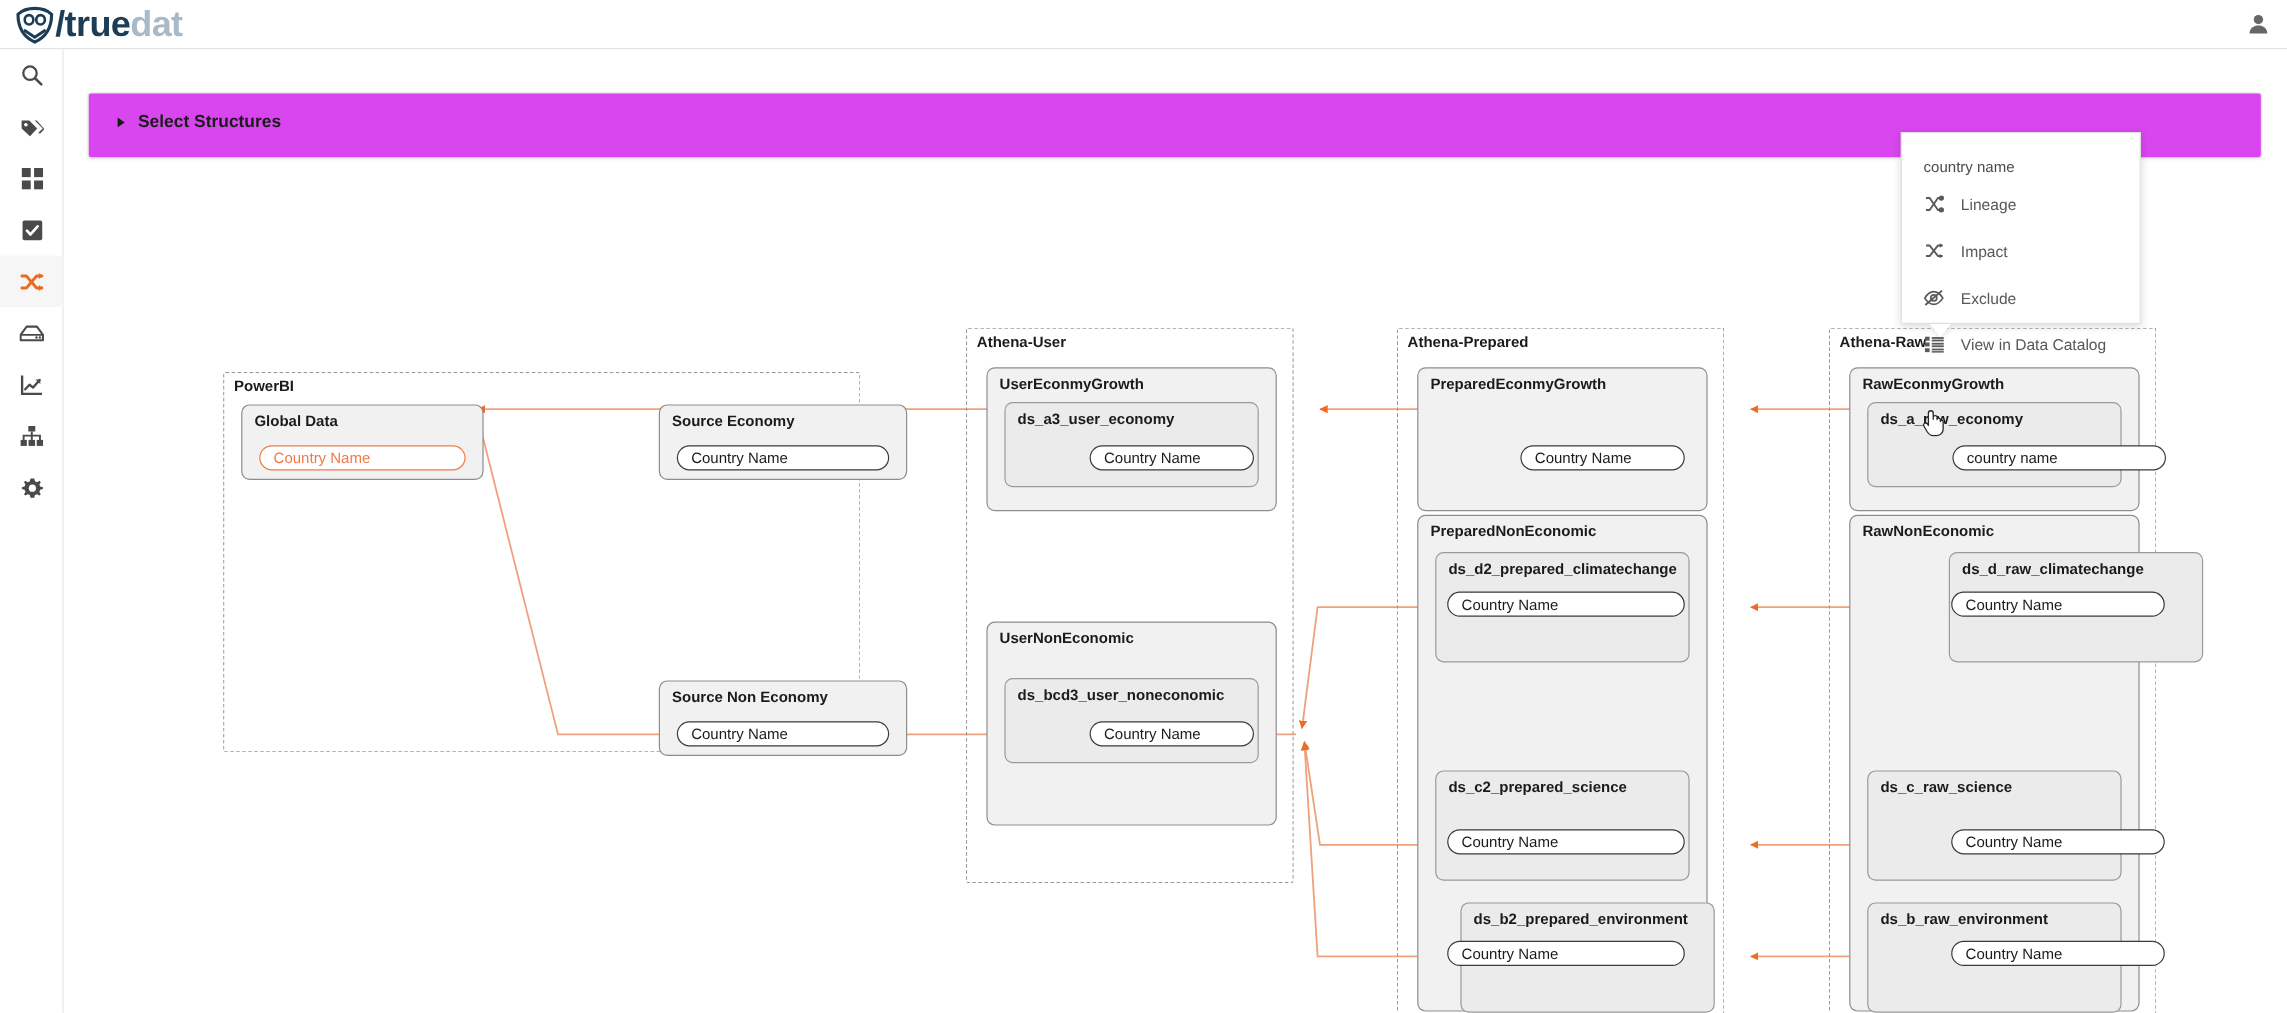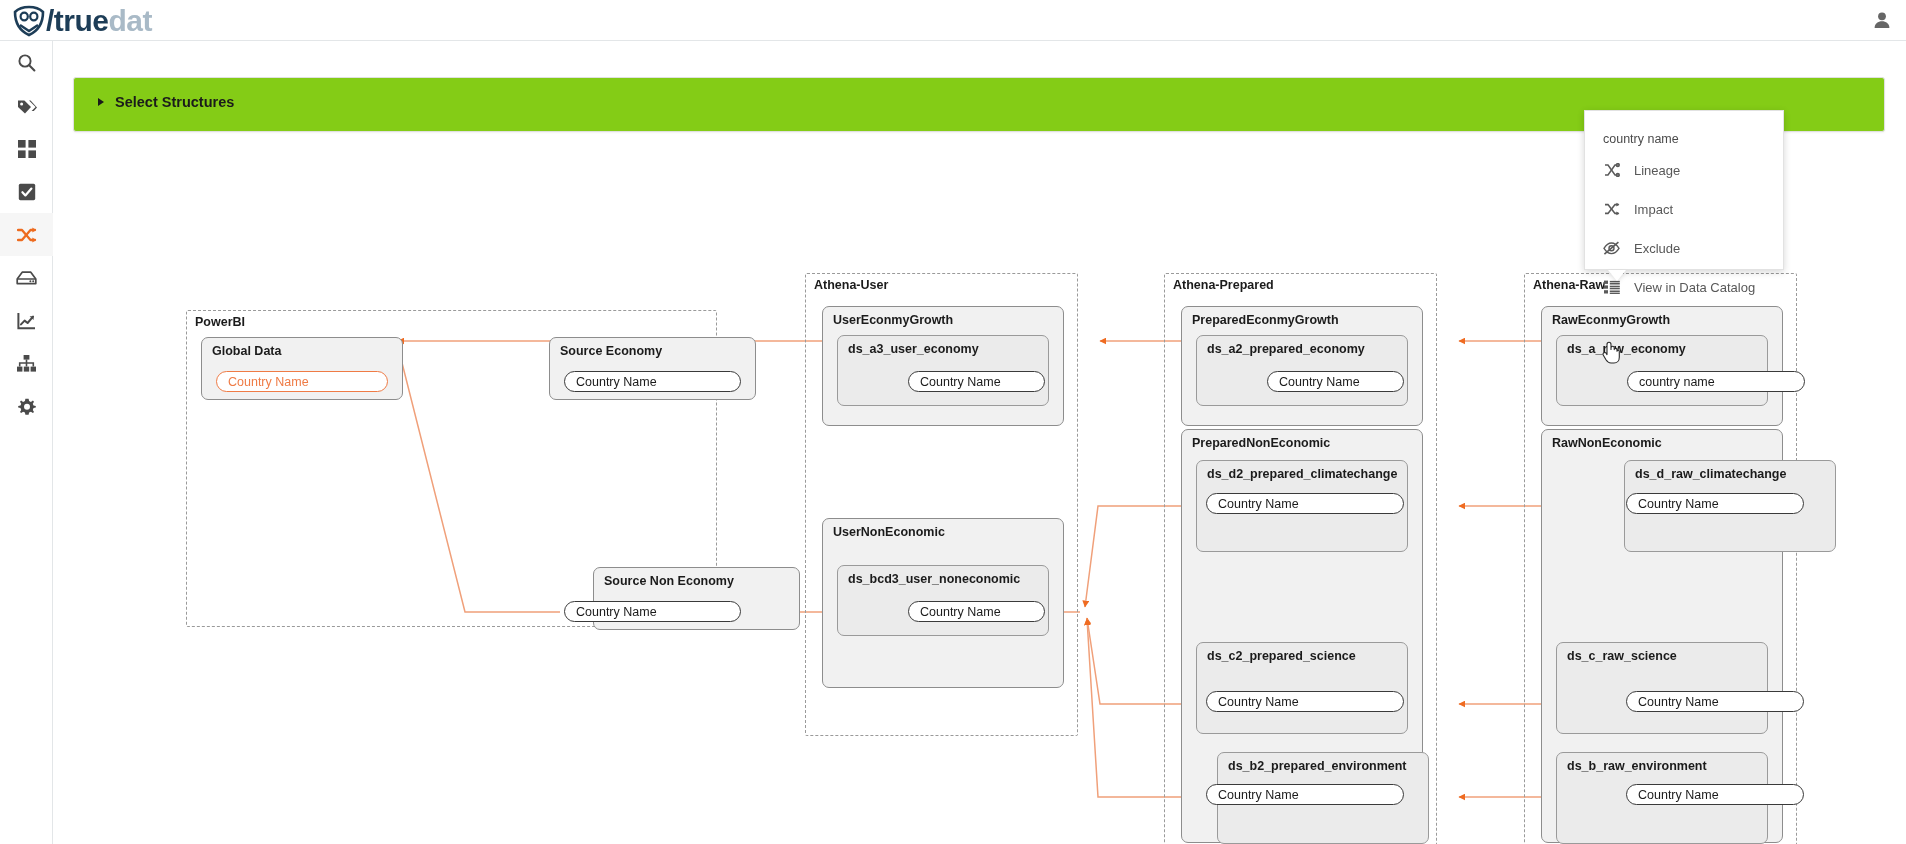--- a/index.html
+++ b/index.html
@@ -58,21 +58,21 @@
   
   #content {
     position: absolute; left: 53px; top: 41px;
     width: 1853px; height: 803px;
     background: #ffffff;
   }
 
   #select-structures-panel {
     position: absolute; left: 20px; top: 36px;
     width: 1812px; height: 55px;
-    background: #84cc16;
+    background: #d946ef;
     border: 1px solid #e0e0e0;
     border-radius: 3px;
     box-shadow: 0 1px 2px rgba(0,0,0,0.05);
   }
   #select-structures-row {
     position: absolute; left: 24px; top: 16px;
     display: flex; align-items: center; gap: 11px;
     cursor: pointer;
   }
   #select-structures-row .caret {
@@ -375,21 +375,21 @@
     <div class="node" style="left:148px; top:296px; width:202px; height:63px;">
       <span class="node-title">Global Data</span>
     </div>
     <div class="field highlight" style="left:163px; top:330px; width:172px;">Country Name</div>
 
     <div class="node" style="left:496px; top:296px; width:207px; height:63px;">
       <span class="node-title">Source Economy</span>
     </div>
     <div class="field" style="left:511px; top:330px; width:177px;">Country Name</div>
 
-    <div class="node" style="left:496px; top:526px; width:207px; height:63px;margin-left:44px;">
+    <div class="node" style="left:496px; top:526px; width:207px; height:63px;">
       <span class="node-title">Source Non Economy</span>
     </div>
     <div class="field" style="left:511px; top:560px; width:177px;">Country Name</div>
 
     <div class="group" style="left:752px; top:232px; width:273px; height:463px;">
       <span class="group-title">Athena-User</span>
     </div>
 
     <div class="node" style="left:769px; top:265px; width:242px; height:120px;">
       <span class="node-title">UserEconmyGrowth</span>
@@ -406,23 +406,20 @@
       <span class="node-title">ds_bcd3_user_noneconomic</span>
     </div>
     <div class="field" style="left:855px; top:560px; width:137px;">Country Name</div>
 
     <div class="group" style="left:1111px; top:232px; width:273px; height:584px;">
       <span class="group-title">Athena-Prepared</span>
     </div>
 
     <div class="node" style="left:1128px; top:265px; width:242px; height:120px;">
       <span class="node-title">PreparedEconmyGrowth</span>
-    </div>
-    <div class="subnode" style="left:1143px; top:294px; width:212px; height:71px;">
-      <span class="node-title">ds_a2_prepared_economy</span>
     </div>
     <div class="field" style="left:1214px; top:330px; width:137px;">Country Name</div>
 
     <div class="node" style="left:1128px; top:388px; width:242px; height:414px;">
       <span class="node-title">PreparedNonEconomic</span>
     </div>
     <div class="subnode" style="left:1143px; top:419px; width:212px; height:92px;">
       <span class="node-title">ds_d2_prepared_climatechange</span>
     </div>
     <div class="field" style="left:1153px; top:452px; width:198px;">Country Name</div>

